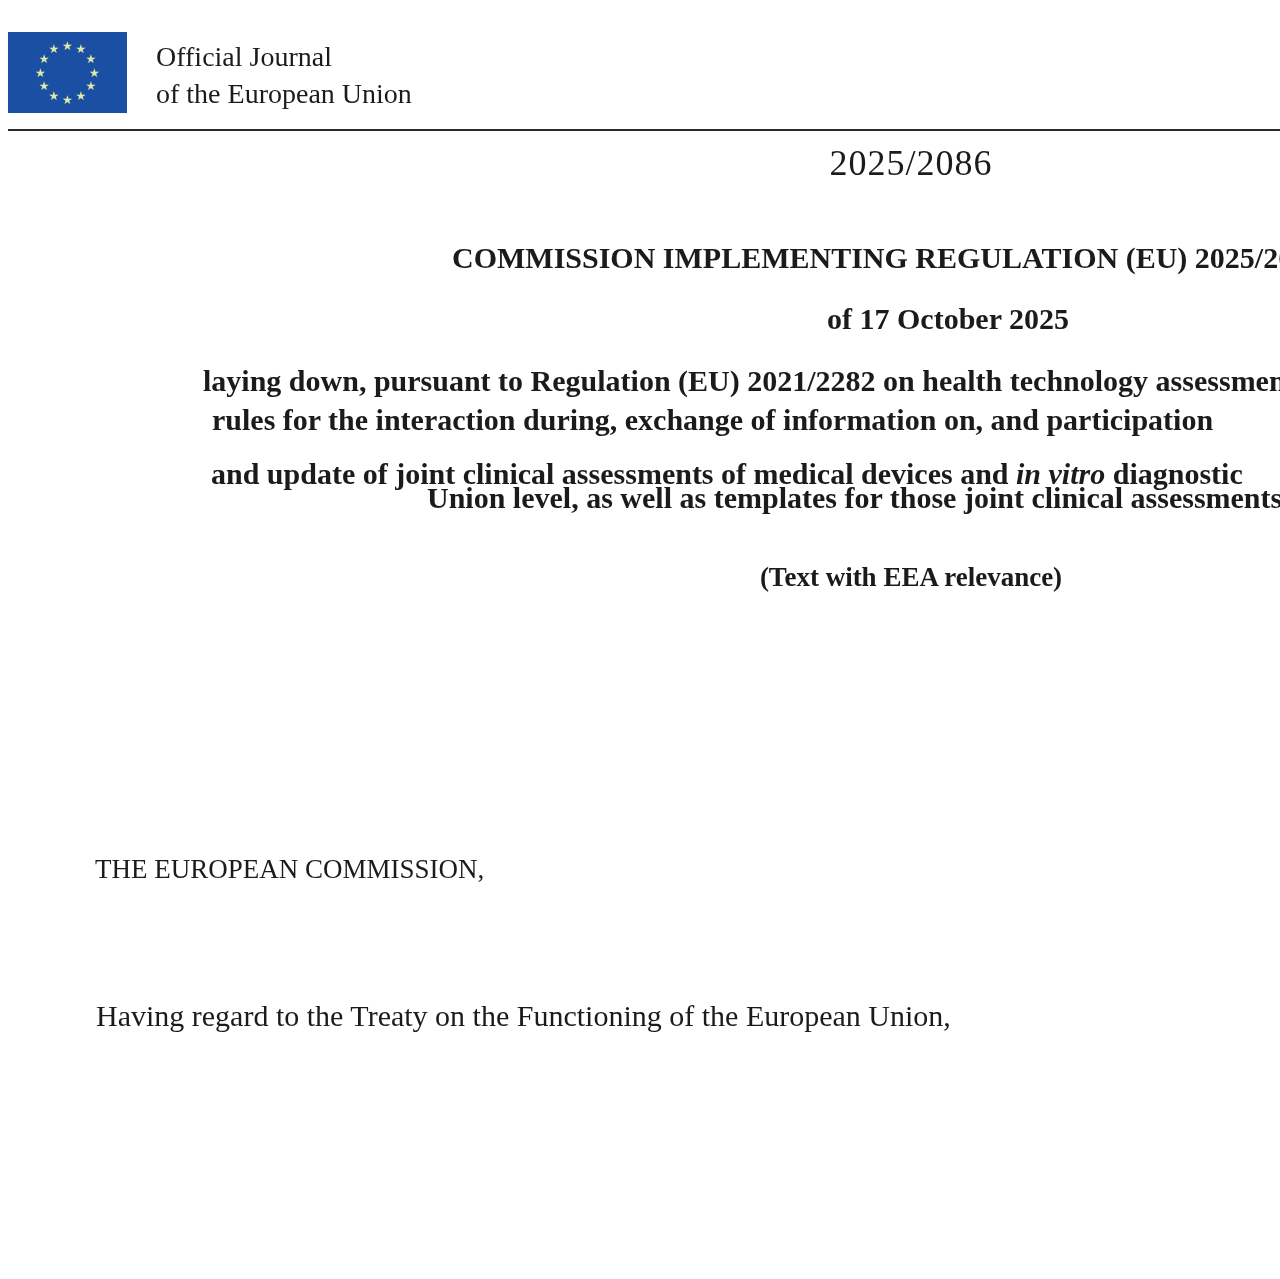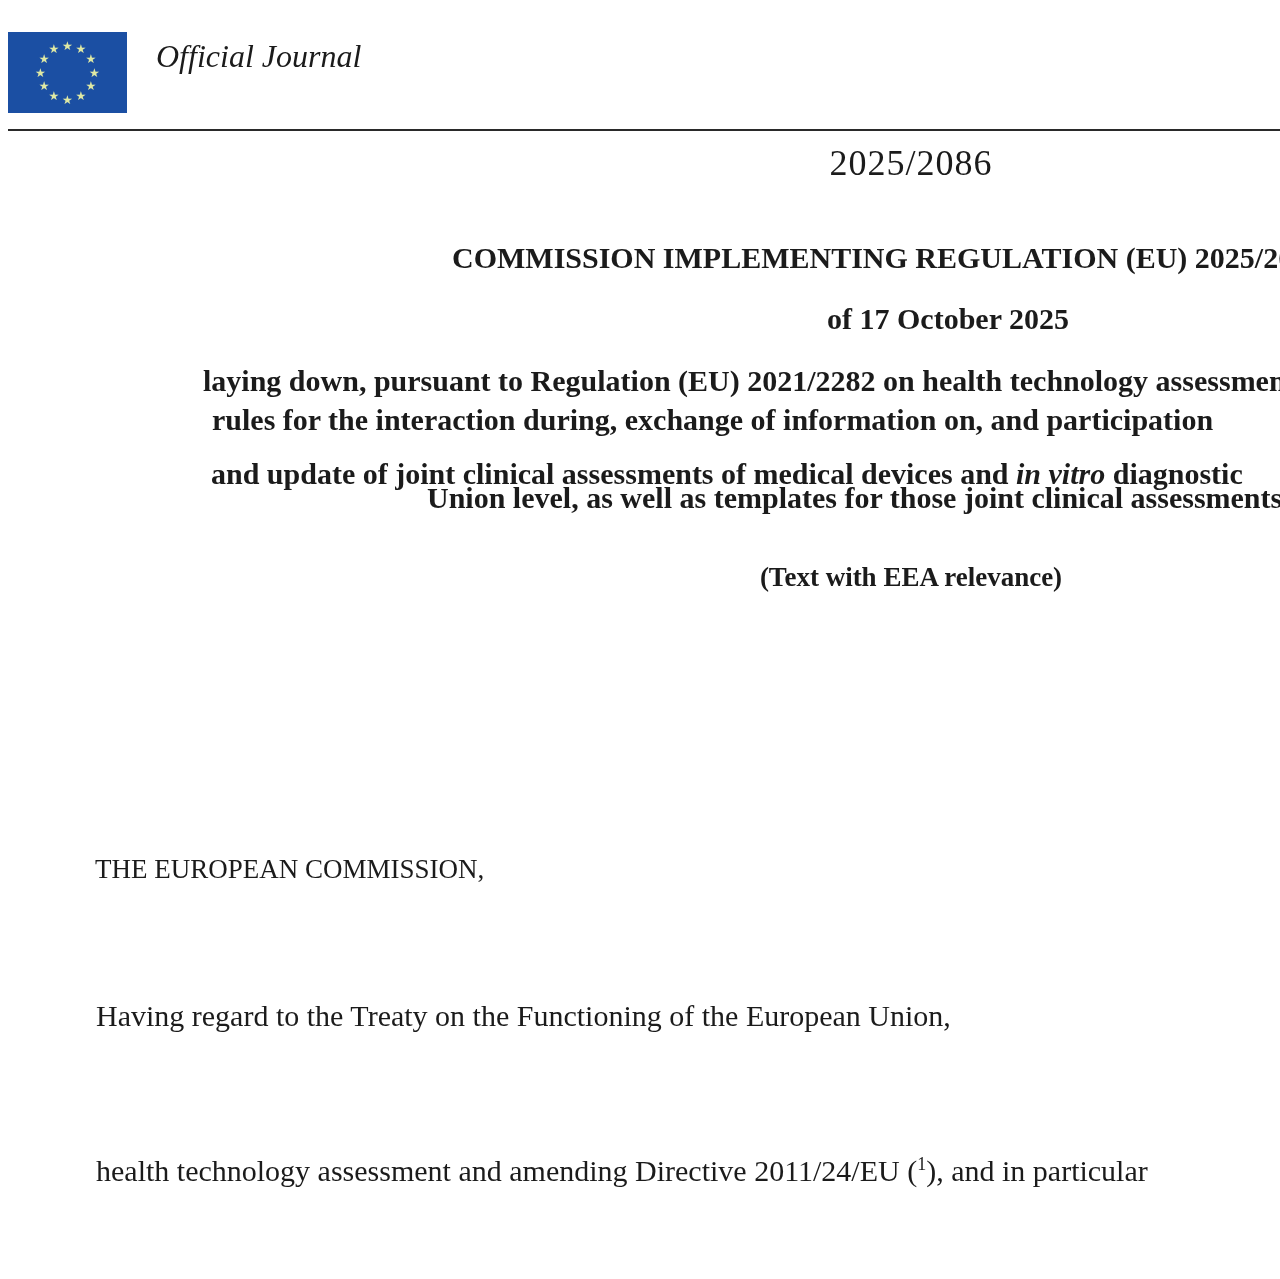--- a/index.html
+++ b/index.html
@@ -27,24 +27,23 @@
     position: absolute;
     font-size: 12px;
     line-height: 12px;
     width: 12px; height: 12px;
     text-align: center;
     color: #dfe9a4;
     transform: translate(-50%, -50%);
   }
   .journal-title {
     left: 156px; top: 38px;
-    font-size: 32px;
+    font-size: 28px;
     line-height: 37px;
     white-space: normal;
-    font-style: italic;
   }
   .header-rule {
     left: 8px; top: 129px;
     width: 1272px; height: 2px;
     background: #2a2a2a;
   }
 
   
   .centered { transform: translateX(-50%); }
   .doc-number {
@@ -111,20 +110,21 @@
     <span class="star" style="color: rgb(223, 233, 164); left: 59.5px; top: 67.5px;">★</span>
     <span class="star" style="color: rgb(223, 233, 164); left: 46px; top: 63.8827px;">★</span>
     <span class="star" style="color: rgb(223, 233, 164); left: 36.1173px; top: 54px;">★</span>
     <span class="star" style="color: rgb(223, 233, 164); left: 32.5px; top: 40.5px;">★</span>
     <span class="star" style="color: rgb(223, 233, 164); left: 36.1173px; top: 27px;">★</span>
     <span class="star" style="color: rgb(223, 233, 164); left: 46px; top: 17.1173px;">★</span>
   </div>
 
 <div class="abs journal-title">
   <div>Official Journal</div>
+  <div>of the European Union</div>
 </div>
 
 <div class="abs header-rule"></div>
 
 <div class="abs centered doc-number">2025/2086</div>
 
 <div class="abs reg-heading">COMMISSION IMPLEMENTING REGULATION (EU) 2025/2086</div>
 
 <div class="abs centered reg-date">of 17 October 2025</div>
 
@@ -133,14 +133,13 @@
 <div class="abs subtitle-line sub-l3"><span>and update of joint clinical assessments of medical devices and </span><span class="italic">in vitro</span><span> diagnostic</span></div>
 <div class="abs subtitle-line sub-l4">Union level, as well as templates for those joint clinical assessments</div>
 
 <div class="abs centered eea">(Text with EEA relevance)</div>
 
 <div class="abs commission">THE EUROPEAN COMMISSION,</div>
 
 <div class="abs treaty">Having regard to the Treaty on the Functioning of the European Union,</div>
 
 <div class="abs recital">
-  <div class="line"><span>health technology assessment and amending Directive 2011/24/EU (</span><sup class="fnref">1</sup><span>), and in particular</span></div>
 </div>
 
 </body></html>

